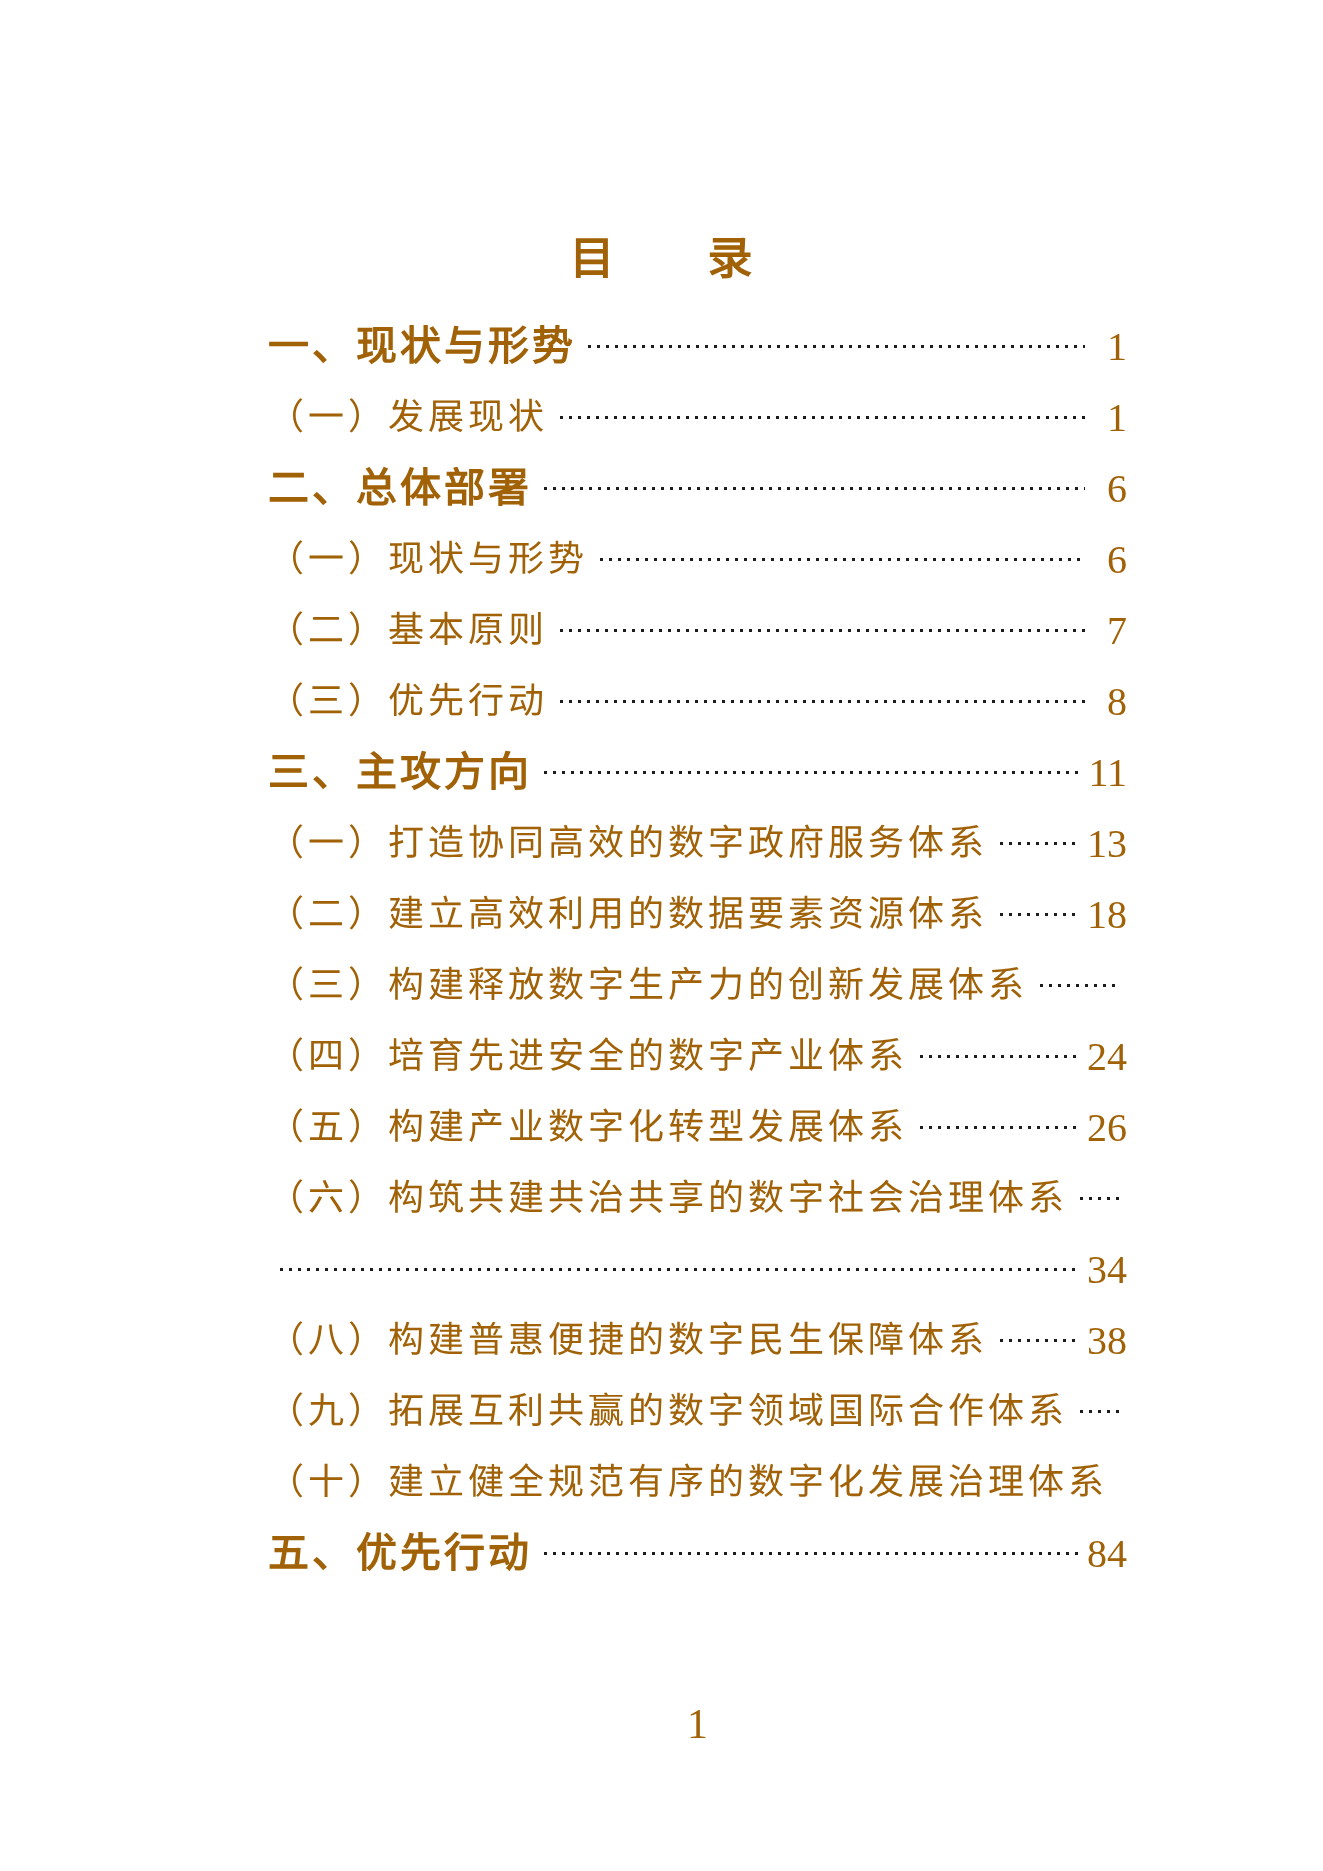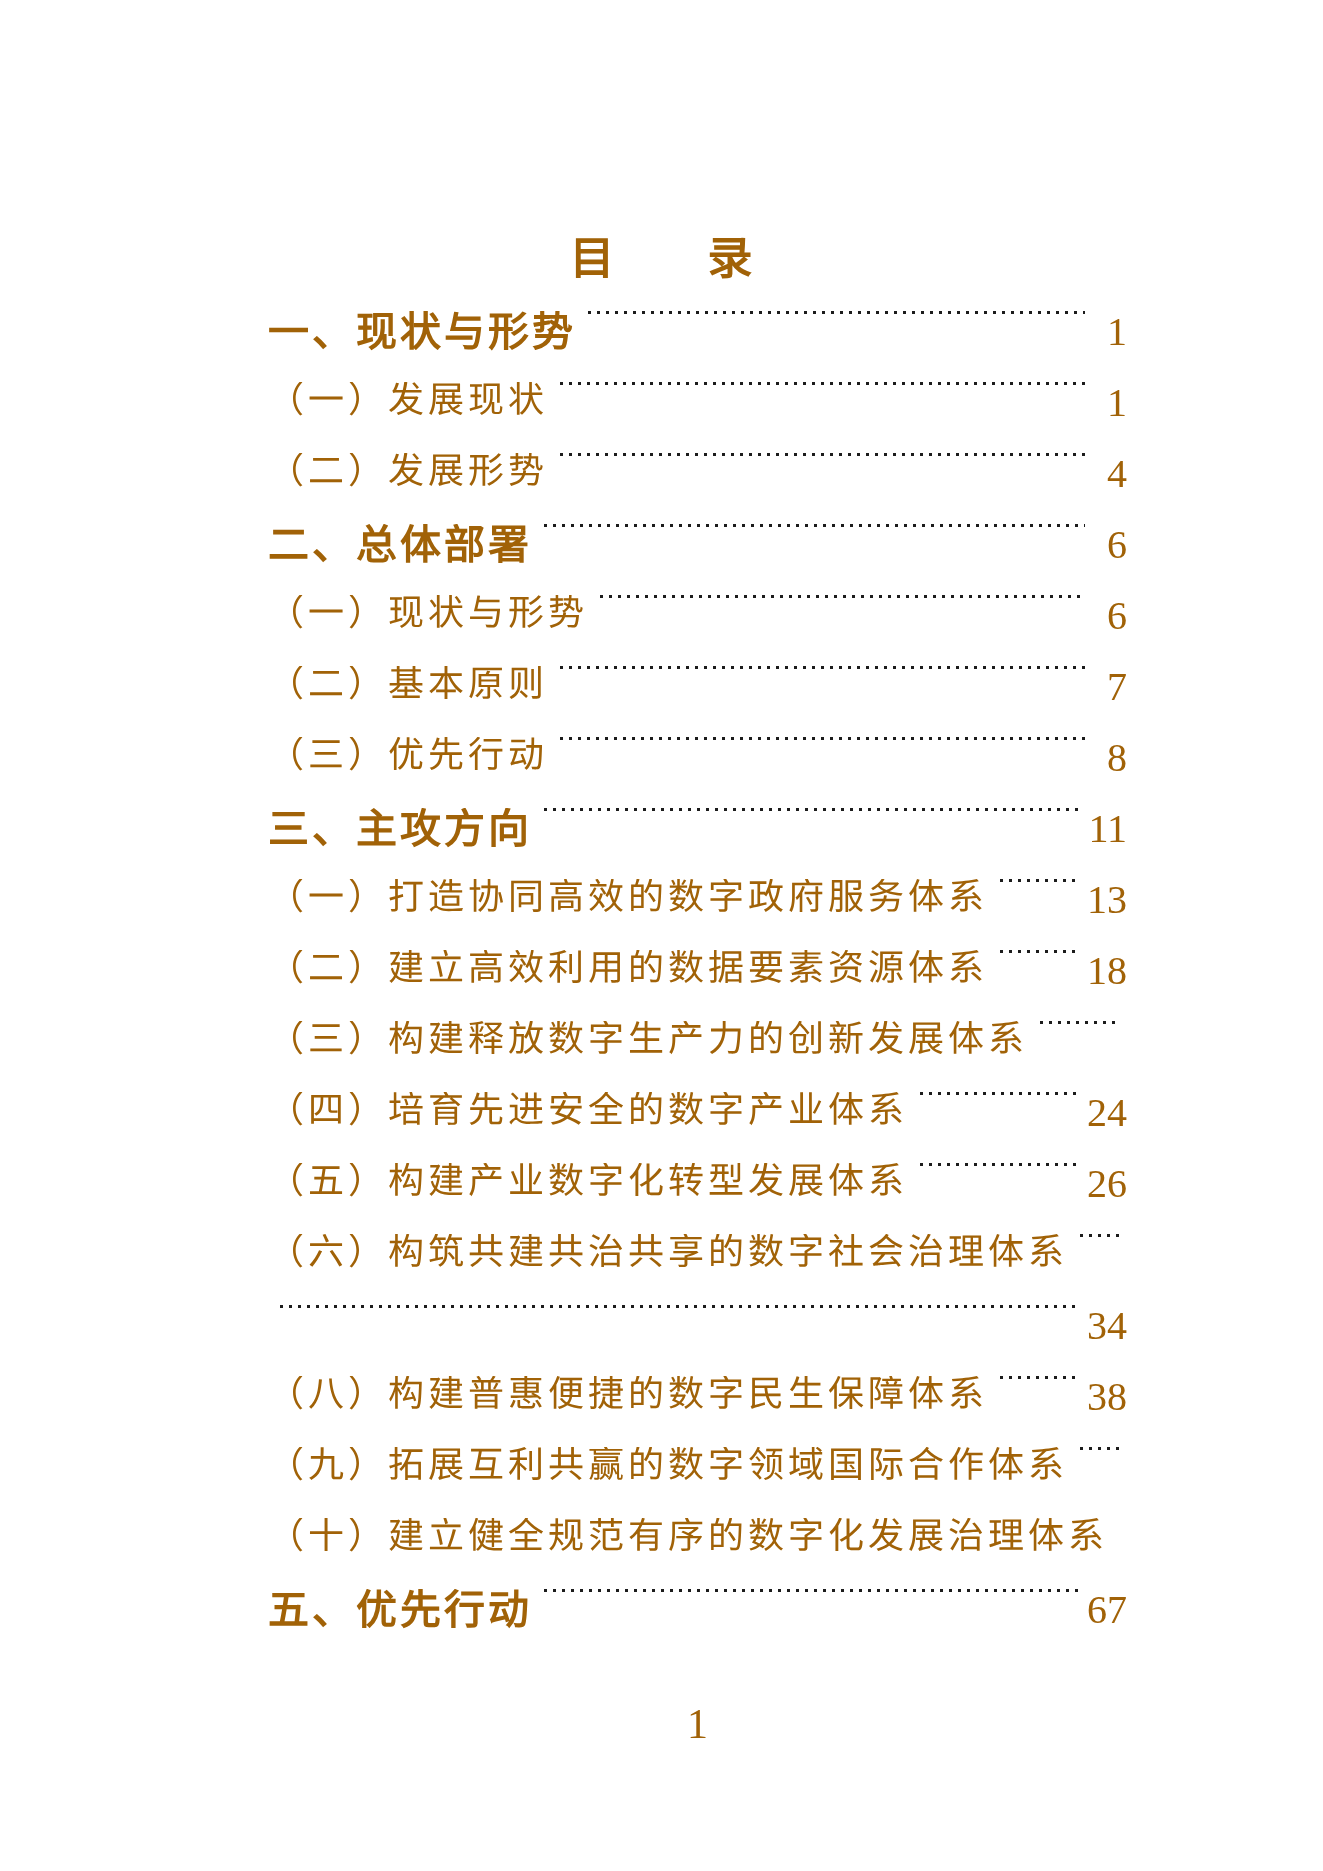--- a/index.html
+++ b/index.html
@@ -23,21 +23,21 @@
     letter-spacing: 1px;
     white-space: pre;
   }
   .toc-list {
     margin-top: 30px;
     padding-left: 268px;
     padding-right: 196px;
   }
   .toc-row {
     display: flex;
-    align-items: flex-start;
+    align-items: center;
     height: 71px;
     overflow: hidden;
   }
   .toc-row .label {
     white-space: nowrap;
     line-height: 1.05;
   }
   .lv1 .label {
     font-family: "Liberation Sans", sans-serif;
     font-weight: 700;
@@ -91,25 +91,20 @@
       <span class="leader"></span>
       <span class="page-num">1</span>
     </div>
 
     <div class="toc-row lv2">
       <span class="label">（一）发展现状</span>
       <span class="leader"></span>
       <span class="page-num">1</span>
     </div>
 
-    <div class="toc-row lv2">
-      <span class="label">（二）发展形势</span>
-      <span class="leader"></span>
-      <span class="page-num">4</span>
-    </div>
 
     <div class="toc-row lv1">
       <span class="label">二、总体部署</span>
       <span class="leader"></span>
       <span class="page-num">6</span>
     </div>
 
     <div class="toc-row lv2">
       <span class="label">（一）现状与形势</span>
       <span class="leader"></span>
@@ -190,20 +185,20 @@
 
     <div class="toc-row lv2">
       <span class="label">（十）建立健全规范有序的数字化发展治理体系</span>
       <span class="leader"></span>
 
     </div>
 
     <div class="toc-row lv1">
       <span class="label">五、优先行动</span>
       <span class="leader"></span>
-      <span class="page-num">67</span>
+      <span class="page-num">84</span>
     </div>
 
   </div>
 
   <div class="footer-page-num">1</div>
 
 </div>
 
 </body></html>

